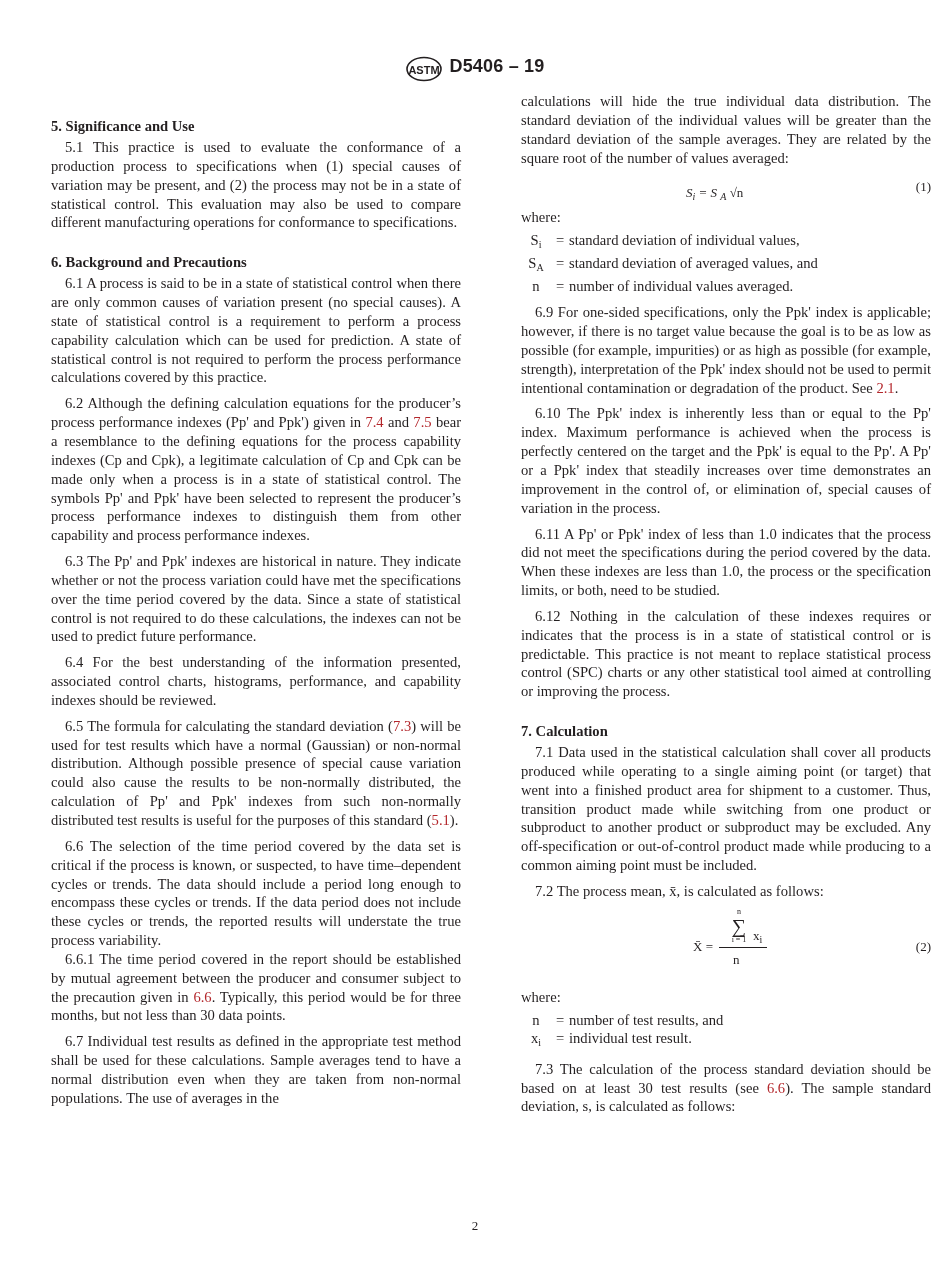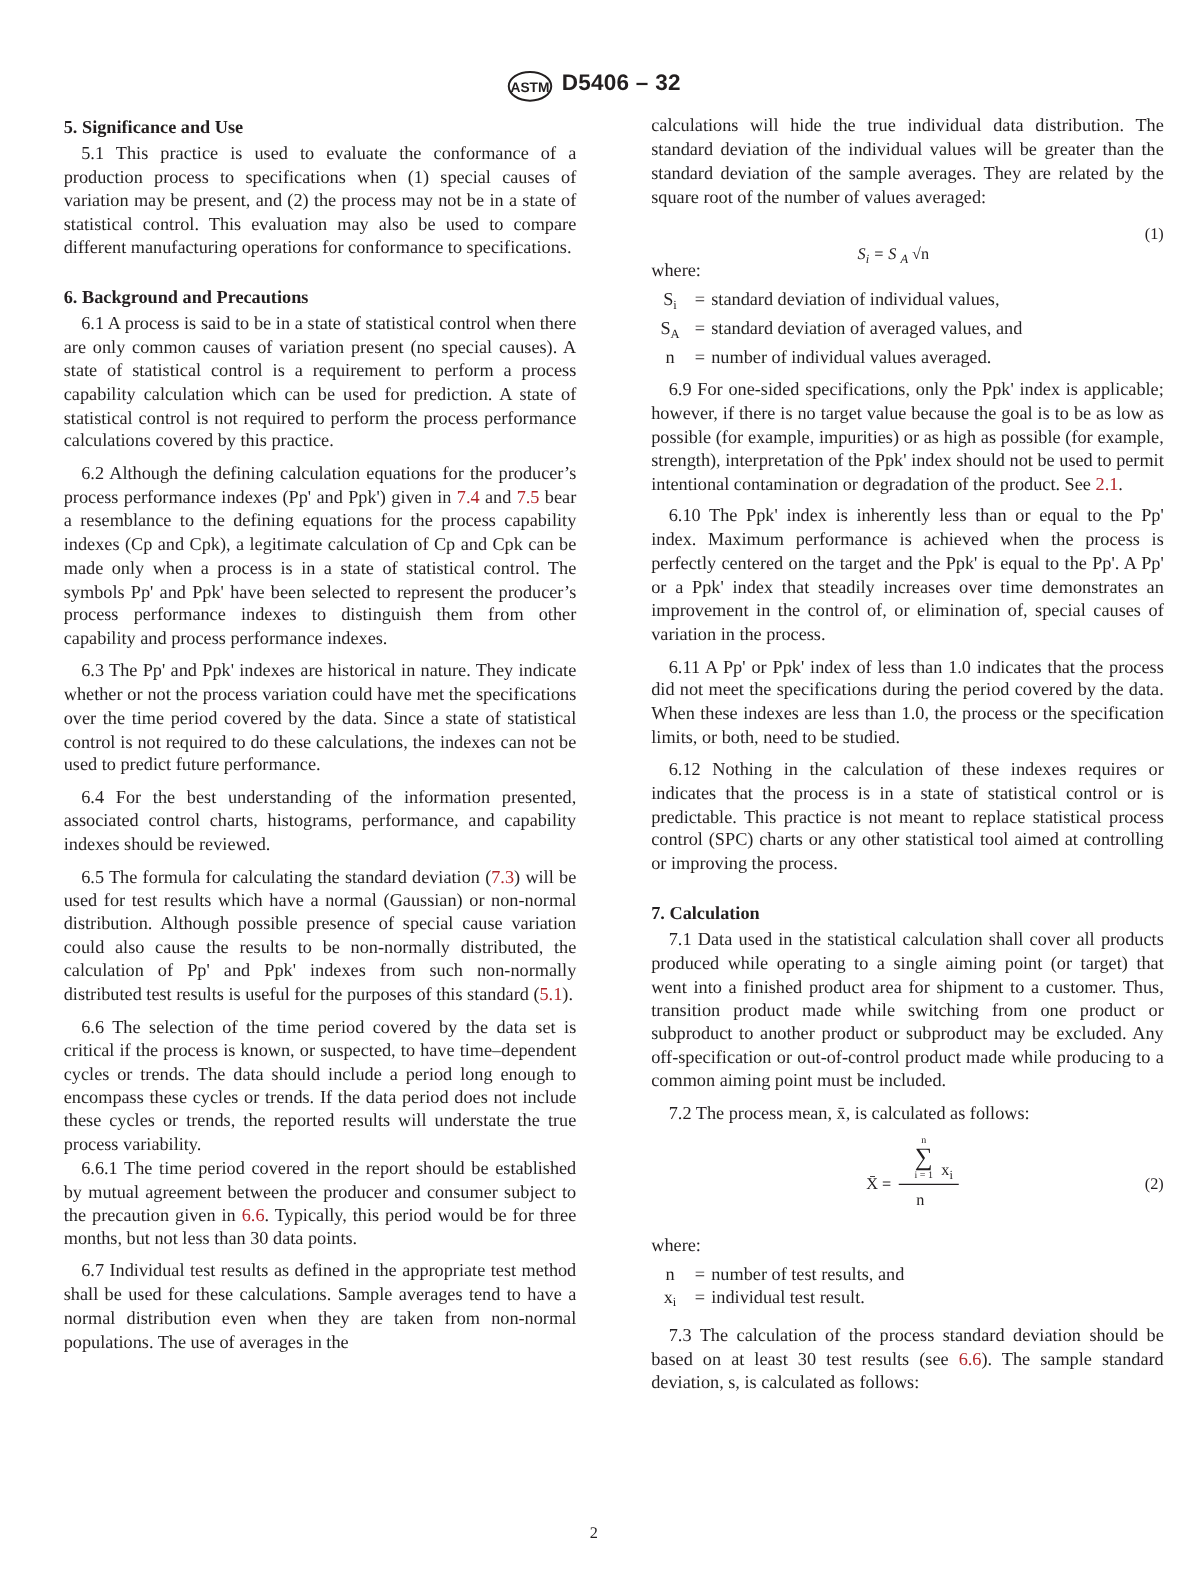--- a/index.html
+++ b/index.html
@@ -4,29 +4,29 @@
 <style>
   html, body { margin: 0; padding: 0; background: #ffffff; }
   body { width: 950px; height: 1272px; position: relative; overflow: hidden;
          font-family: "Liberation Serif", "DejaVu Serif", serif; color: #231f20; }
   .header { position: absolute; top: 56px; left: 0; width: 950px; height: 28px;
             display: flex; justify-content: center; align-items: flex-start; gap: 6px; }
   .logo { width: 38px; height: 26px; display: inline-block; }
   .doc-id { font-family: "Liberation Sans", "DejaVu Sans", sans-serif; font-weight: bold;
             font-size: 18px; color: #231f20; letter-spacing: 0.2px; }
   .col { position: absolute; top: 92px; width: 410px; font-size: 14.6px; line-height: 18.85px; }
-  .col.left { left: 51px; }
+  .col.left { left: 51px; margin-top: 24px; }
   .col.right { left: 489px; width: 410px; margin-left: 32px; }
   h2 { font-size: 14.6px; font-weight: bold; margin: 0 0 2px 0; line-height: 20px; }
   p { margin: 0 0 7px 0; text-align: justify; text-indent: 14px; }
   p.cont { text-indent: 0; }
   .gap-h { height: 13px; }
   .link { color: #b3262b; }
   .eq { position: relative; height: 30px; font-size: 13px; }
-  .eq .body { position: absolute; left: 165px; top: 20px; font-style: italic; }
+  .eq .body { position: absolute; left: 165px; top: 10px; font-style: italic; }
   .eq .num { position: absolute; right: 0; top: 4px; font-size: 13px; }
   .where { margin: 4px 0 0 0; }
   .defs { margin: 4px 0 8px 0; }
   .def { display: flex; line-height: 18px; text-align: center; }
   .def .sym { width: 30px; }
   .def .eqs { width: 18px; }
   .sub { font-size: 10px; vertical-align: -3px; }
   .frac { position: relative; height: 76px; font-size: 13px; }
   .frac .lhs { position: absolute; left: 172px; top: 30px; }
   .frac .num-part { position: absolute; left: 198px; top: 0px; width: 40px; text-align: center; }
@@ -39,21 +39,21 @@
   .page-num { position: absolute; top: 1218px; left: 0; width: 950px; text-align: center; font-size: 13px; }
 </style>
 </head>
 <body>
 
 <div class="header">
   <svg class="logo" viewBox="0 0 38 26">
     <ellipse cx="19" cy="13" rx="17" ry="11.5" fill="none" stroke="#231f20" stroke-width="1.6"></ellipse>
     <text x="19" y="17.5" font-family="Liberation Sans, sans-serif" font-weight="bold" font-size="11" text-anchor="middle" fill="#231f20">ASTM</text>
   </svg>
-  <span class="doc-id">D5406 – 32</span>
+  <span class="doc-id">D5406 – 19</span>
 </div>
 
 <div class="col left">
   <h2>5. Significance and Use</h2>
   <p>5.1 This practice is used to evaluate the conformance of a production process to specifications when (1) special causes of variation may be present, and (2) the process may not be in a state of statistical control. This evaluation may also be used to compare different manufacturing operations for conformance to specifications.</p>
   <div class="gap-h"></div>
   <h2>6. Background and Precautions</h2>
   <p>6.1 A process is said to be in a state of statistical control when there are only common causes of variation present (no special causes). A state of statistical control is a requirement to perform a process capability calculation which can be used for prediction. A state of statistical control is not required to perform the process performance calculations covered by this practice.</p>
   <p><span>6.2 Although the defining calculation equations for the producer’s process performance indexes (Pp' and Ppk') given in </span><span class="link">7.4</span><span> and </span><span class="link">7.5</span><span> bear a resemblance to the defining equations for the process capability indexes (Cp and Cpk), a legitimate calculation of Cp and Cpk can be made only when a process is in a state of statistical control. The symbols Pp' and Ppk' have been selected to represent the producer’s process performance indexes to distinguish them from other capability and process performance indexes.</span></p>
   <p>6.3 The Pp' and Ppk' indexes are historical in nature. They indicate whether or not the process variation could have met the specifications over the time period covered by the data. Since a state of statistical control is not required to do these calculations, the indexes can not be used to predict future performance.</p>

